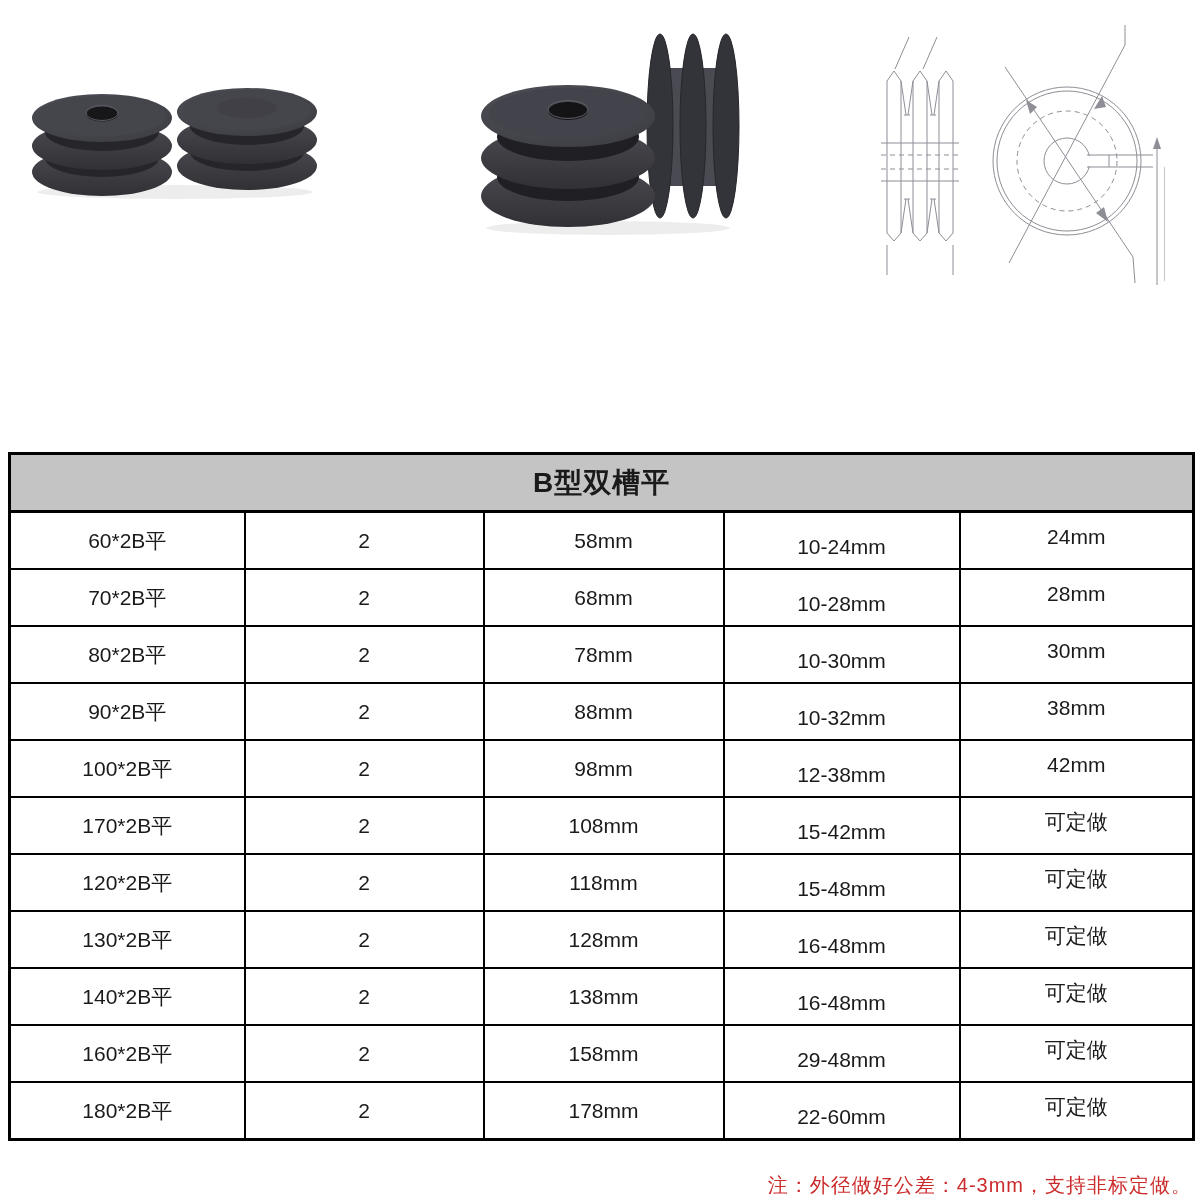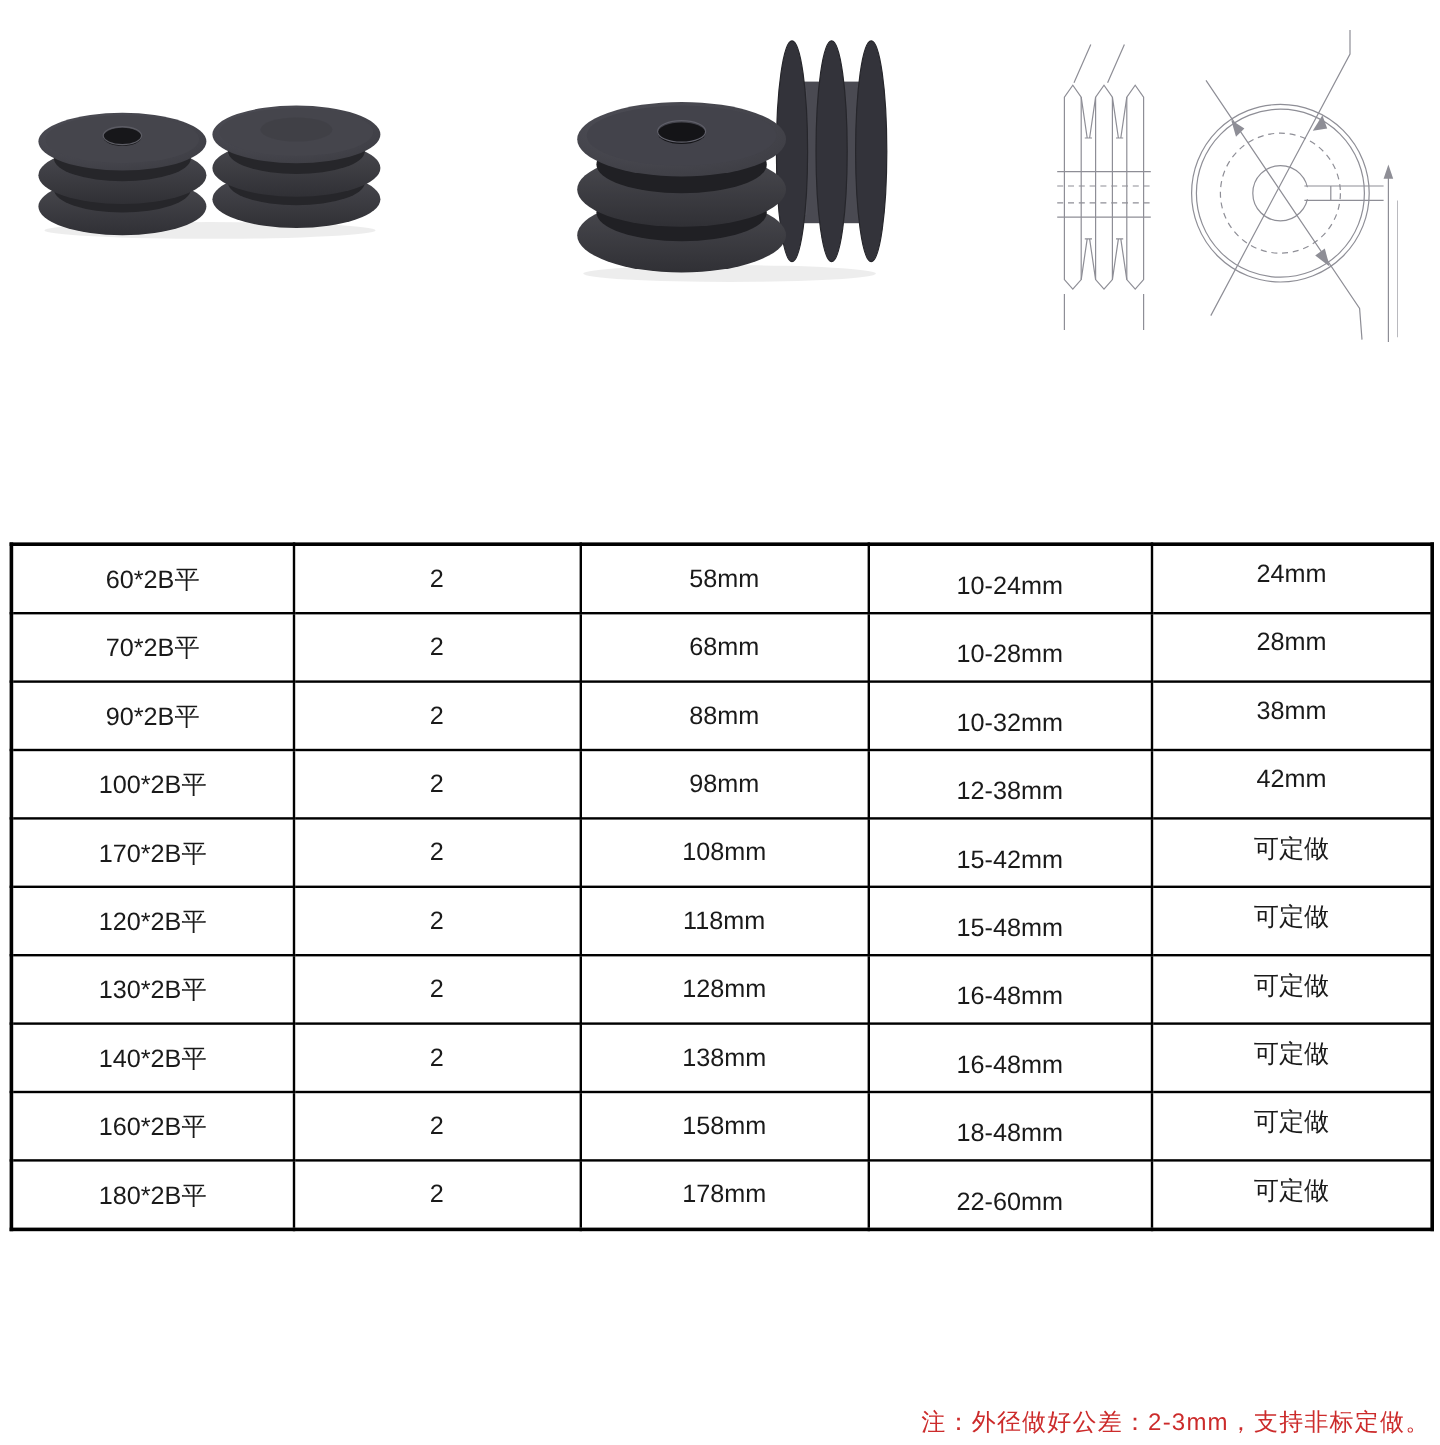--- a/index.html
+++ b/index.html
@@ -139,37 +139,47 @@
 
   <table class="spec">
     <colgroup>
       <col style="width:235px">
         <col style="width:239px">
         <col style="width:240px">
       <col style="width:236px">
         <col style="width:234px">
     </colgroup>
     <thead>
+      <tr class="title-row">
+        <th colspan="5">B型双槽平</th>
+      </tr>
     </thead>
     <tbody>
         <tr>
           <td>60*2B平</td>
           <td>2</td>
           <td>58mm</td>
           <td>10-24mm</td>
           <td>24mm</td>
         </tr>
         <tr>
           <td>70*2B平</td>
           <td>2</td>
           <td>68mm</td>
           <td>10-28mm</td>
           <td>28mm</td>
         </tr>
         <tr>
+          <td>80*2B平</td>
+          <td>2</td>
+          <td>78mm</td>
+          <td>10-30mm</td>
+          <td>30mm</td>
+        </tr>
+        <tr>
           <td>90*2B平</td>
           <td>2</td>
           <td>88mm</td>
           <td>10-32mm</td>
           <td>38mm</td>
         </tr>
         <tr>
           <td>100*2B平</td>
           <td>2</td>
           <td>98mm</td>
@@ -201,28 +211,28 @@
           <td>140*2B平</td>
           <td>2</td>
           <td>138mm</td>
           <td>16-48mm</td>
           <td>可定做</td>
         </tr>
         <tr>
           <td>160*2B平</td>
           <td>2</td>
           <td>158mm</td>
-          <td>18-48mm</td>
+          <td>29-48mm</td>
           <td>可定做</td>
         </tr>
         <tr>
           <td>180*2B平</td>
           <td>2</td>
           <td>178mm</td>
           <td>22-60mm</td>
           <td>可定做</td>
         </tr>
       </tbody>
   </table>
 
-  <div class="note">注：外径做好公差：2-3mm，支持非标定做。</div>
+  <div class="note">注：外径做好公差：4-3mm，支持非标定做。</div>
 
 </div>
 
 </body></html>

